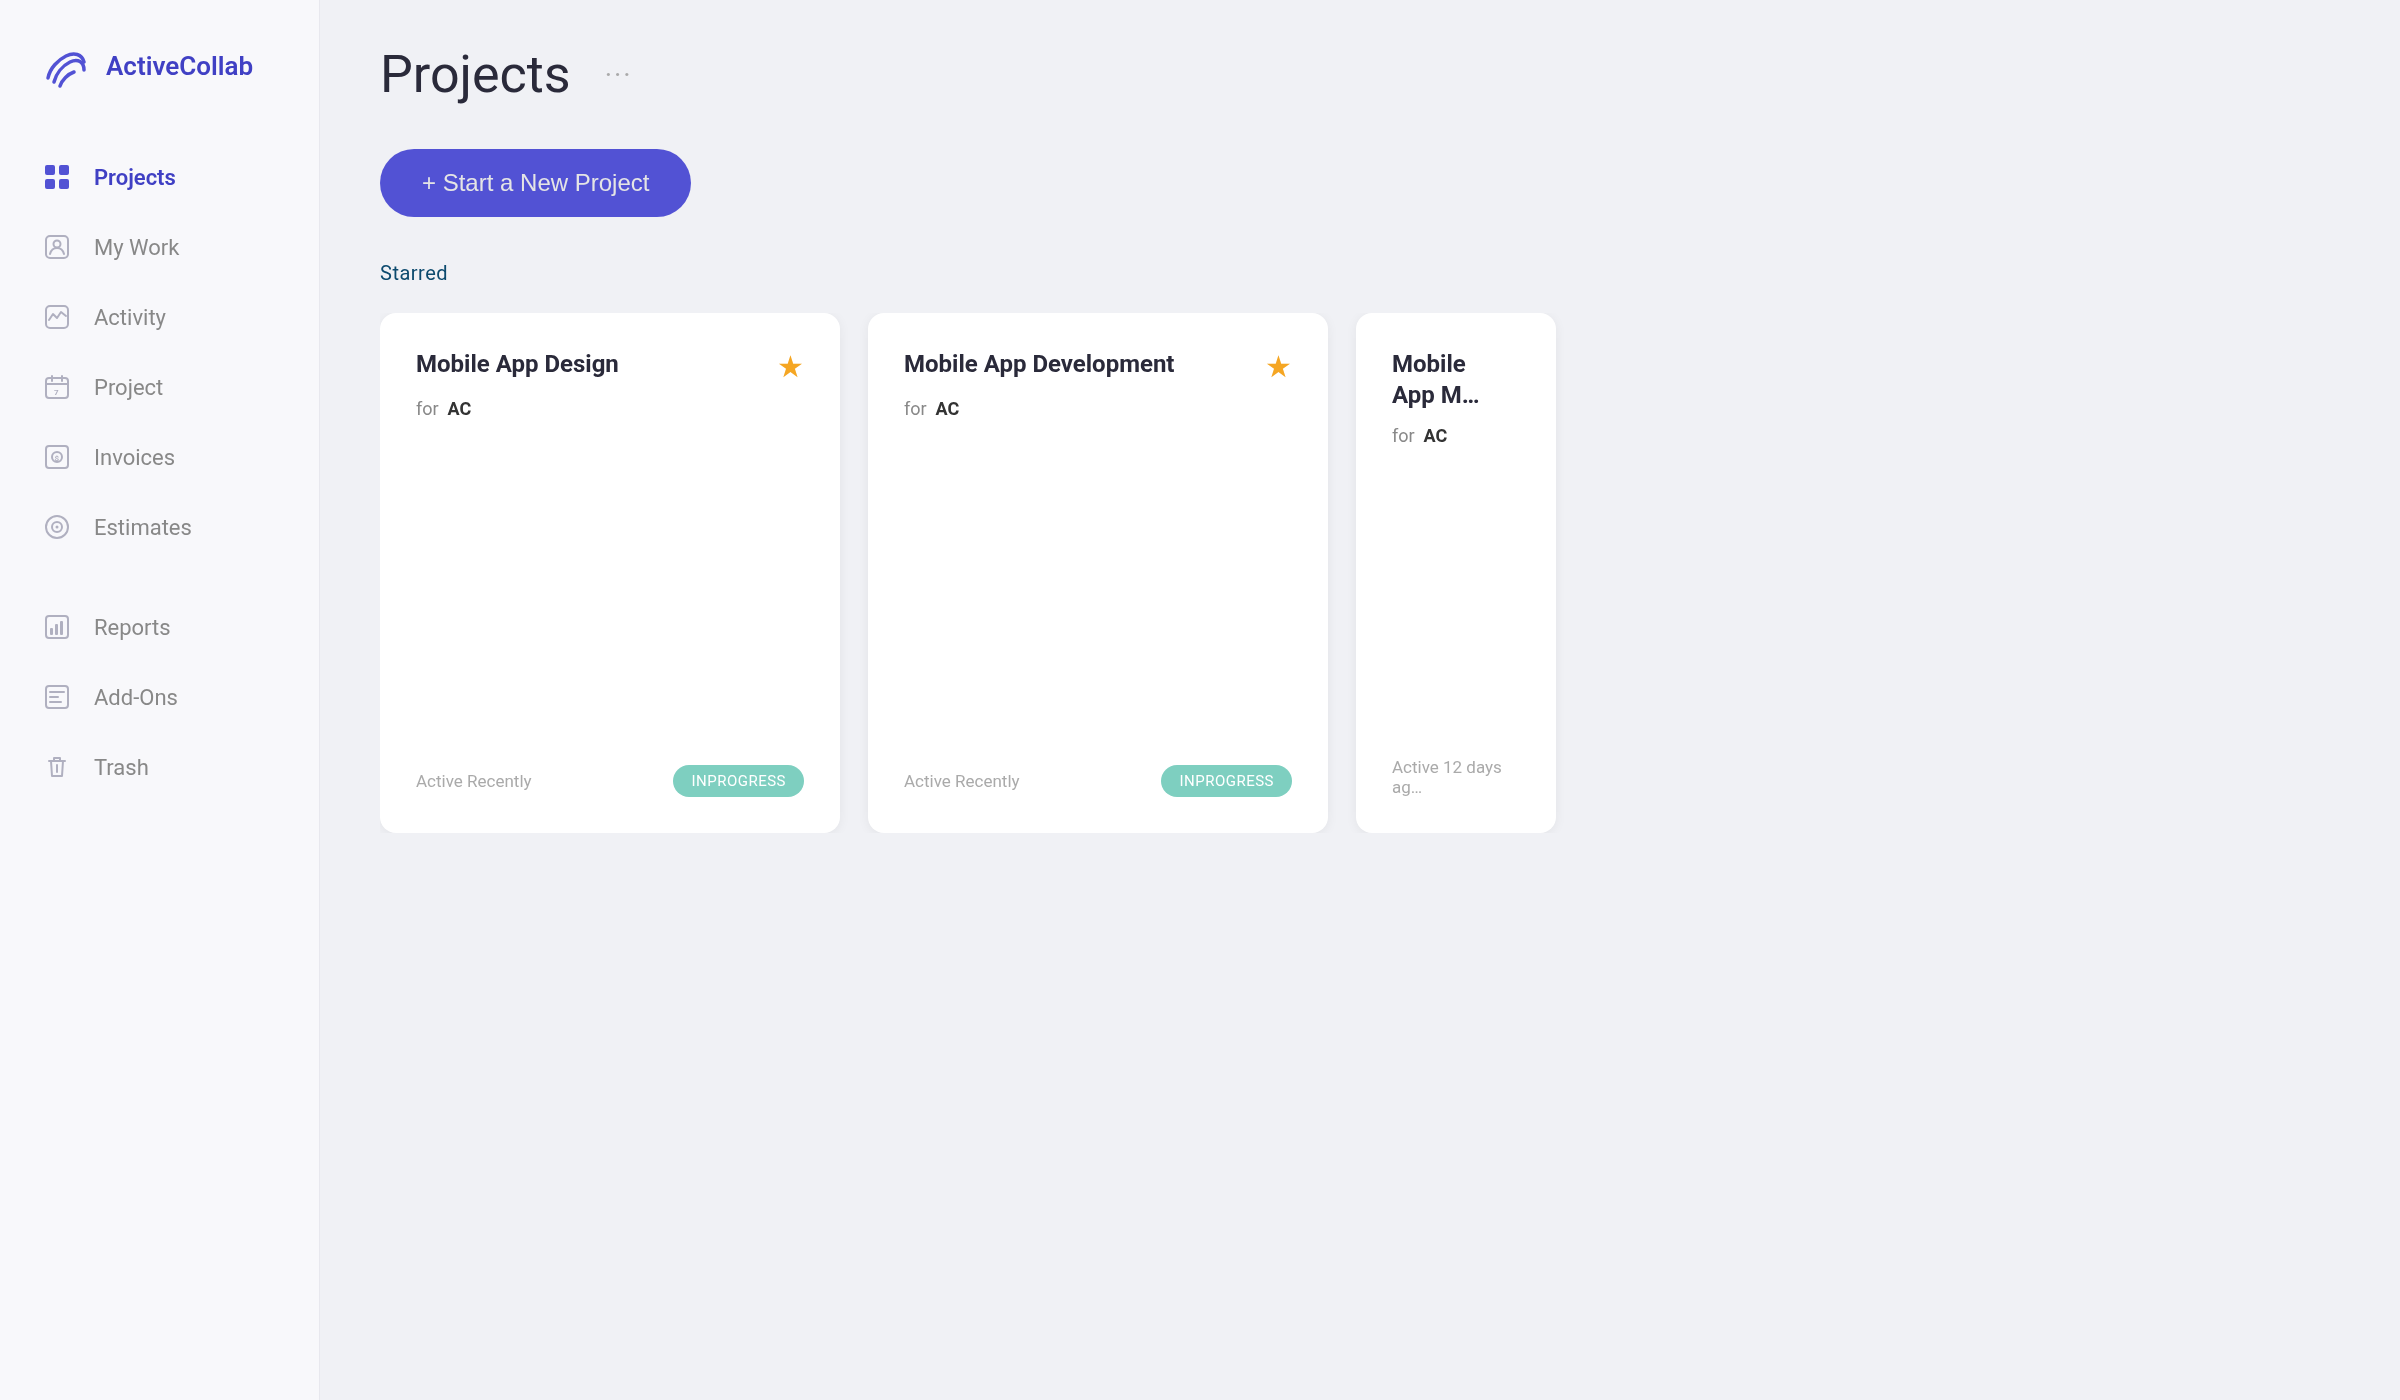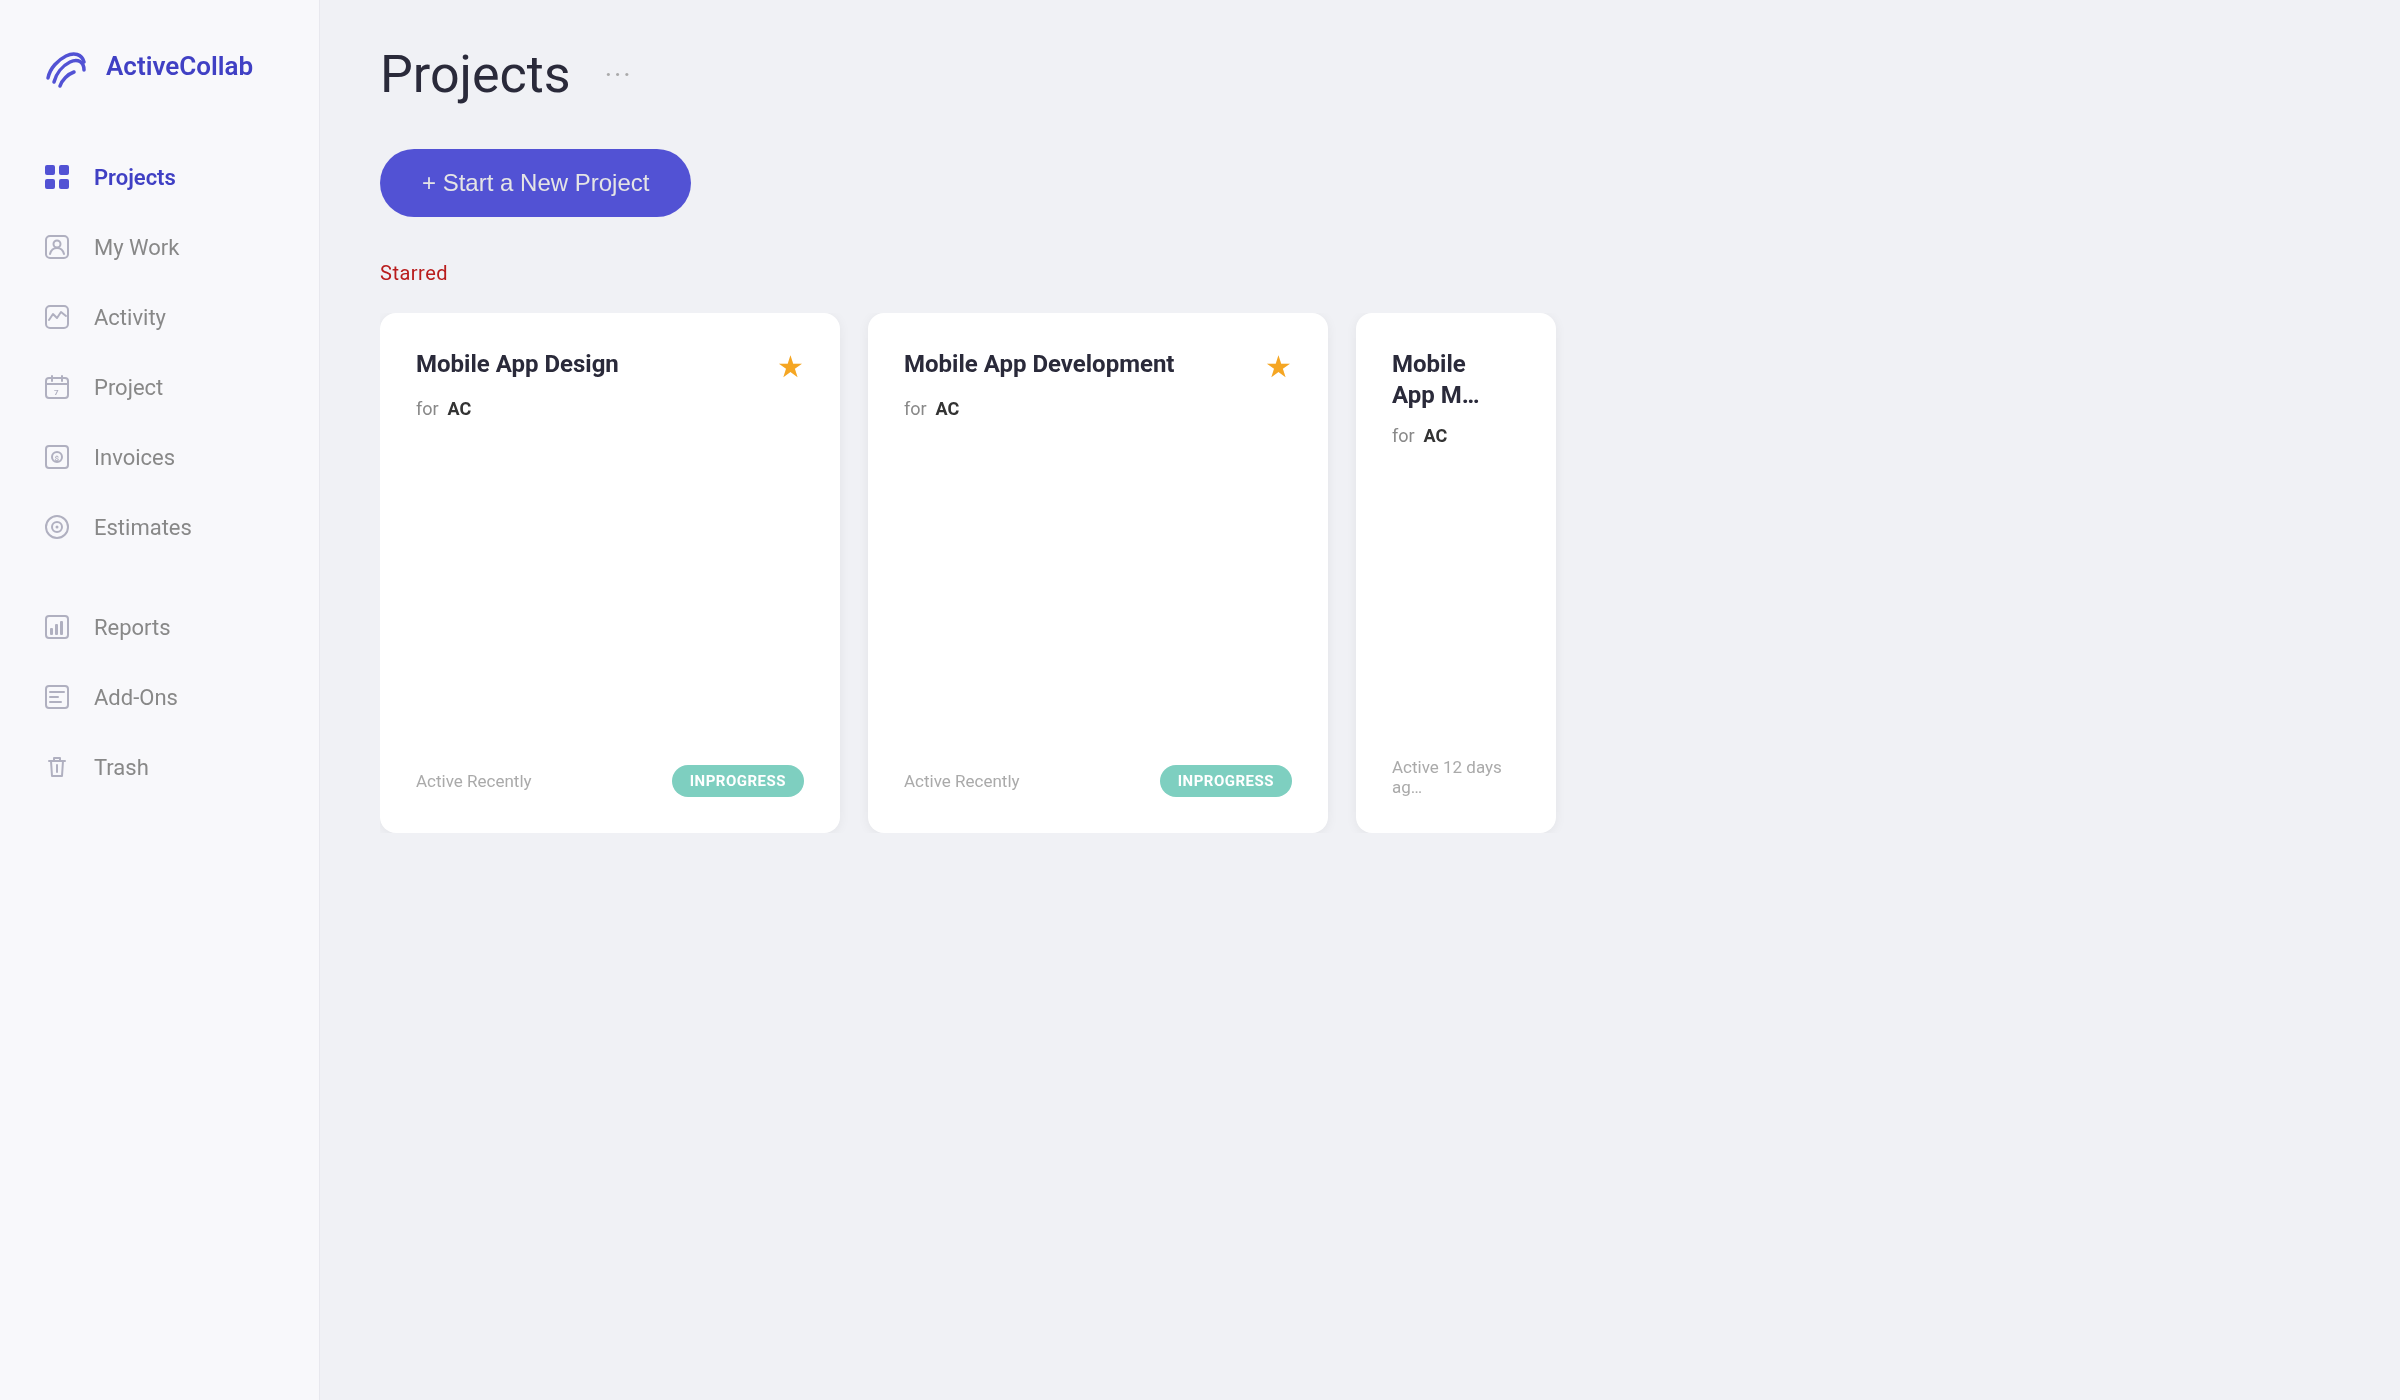--- a/index.html
+++ b/index.html
@@ -119,21 +119,21 @@
       border-radius: 40px;
       padding: 20px 42px;
       font-size: 24px;
       font-weight: 500;
       cursor: pointer;
       margin-bottom: 44px;
     }
 
     .section-label {
       font-size: 20px;
-      color: #b91c1c;
+      color: #0c4a6e;
       margin-bottom: 28px;
       font-weight: 400;
       letter-spacing: 0.5px;
     }
 
     
     .cards-row {
       display: flex;
       gap: 28px;
       overflow: hidden;
@@ -205,21 +205,21 @@
       font-size: 17px;
       color: #aaa;
     }
 
     .status-badge {
       background: #7ecfc0;
       color: #fff;
       border-radius: 20px;
       padding: 7px 18px;
       font-size: 15px;
-      font-weight: 700;
+      font-weight: 400;
       letter-spacing: 0.5px;
     }
   </style>
 </head>
 <body>
 
 <aside class="sidebar">
   <div class="logo-area">
 
     <svg class="logo-icon" viewBox="0 0 52 52" fill="none" xmlns="http://www.w3.org/2000/svg">

